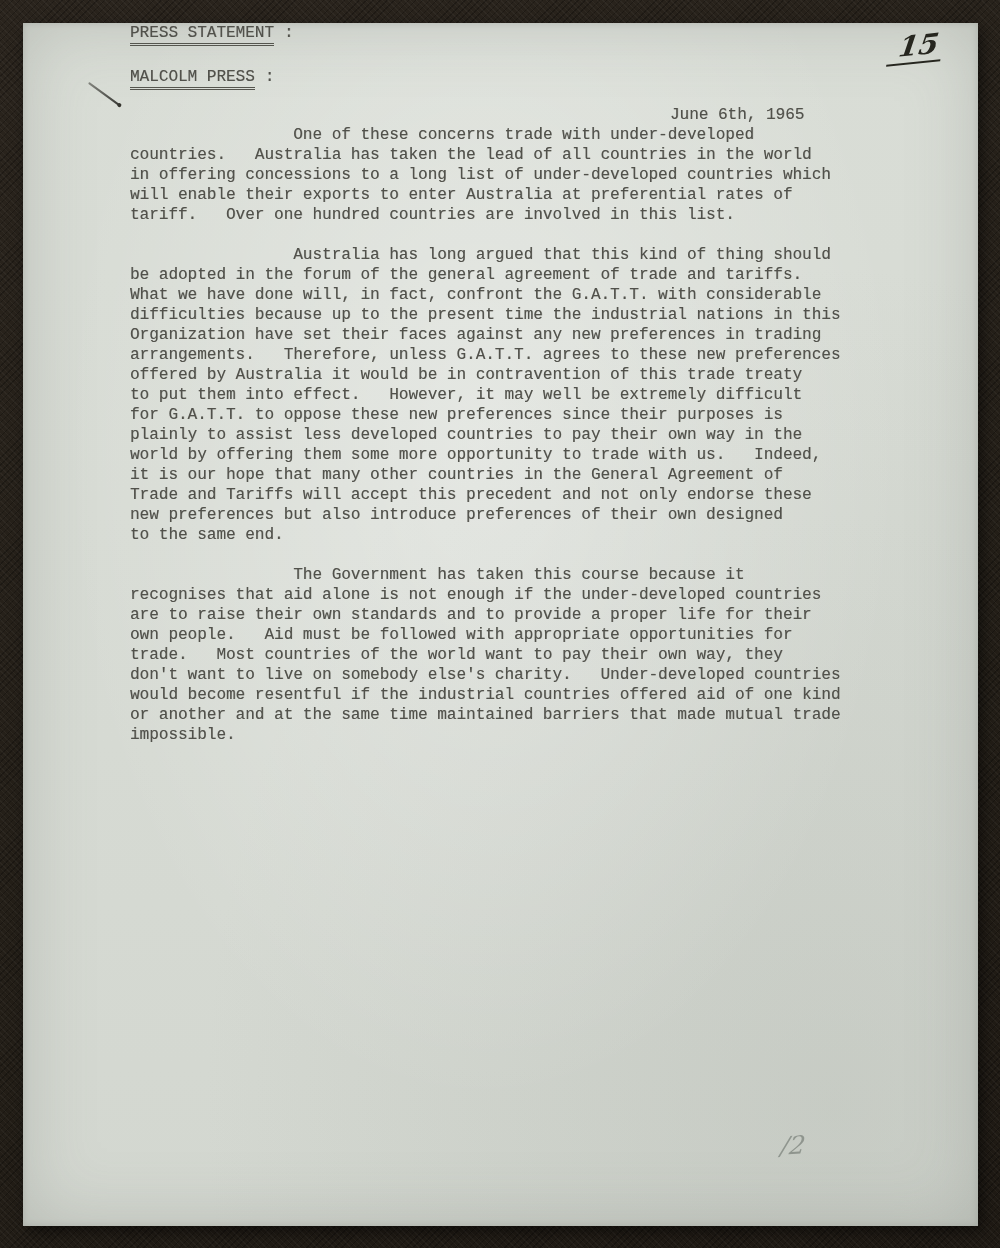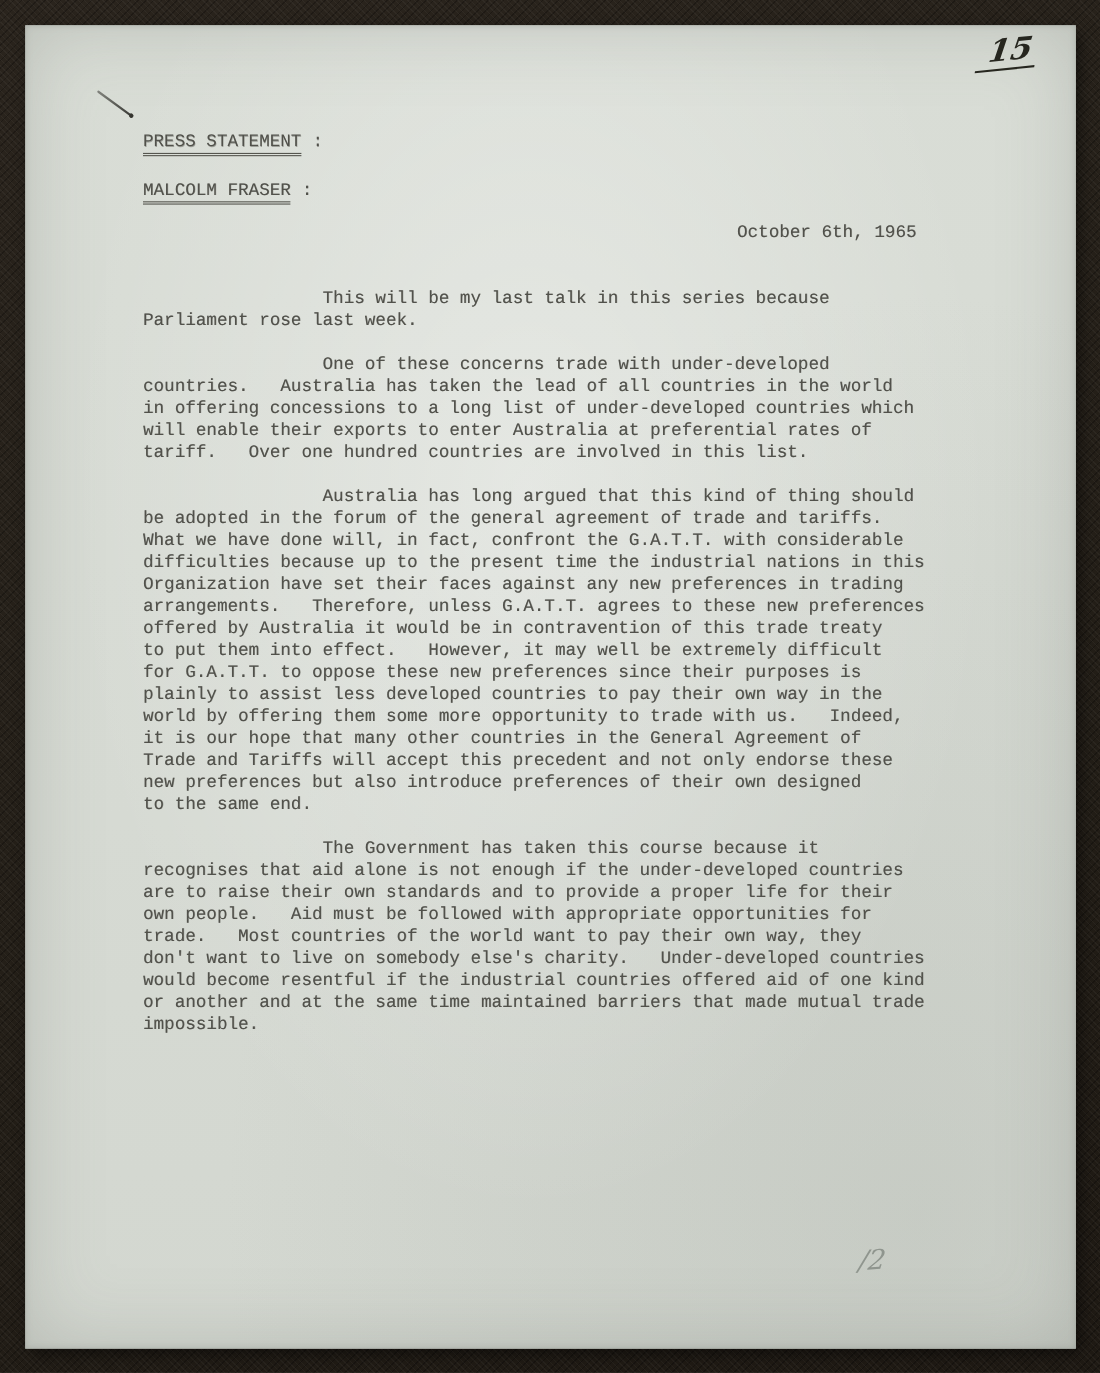--- a/index.html
+++ b/index.html
@@ -86,21 +86,20 @@
     font-size: 25px;
     color: #8f958e;
     transform: skewX(-10deg) rotate(-4deg);
   }
   
   .content {
     position: absolute;
     left: 107px;
     top: 0;
     width: 810px;
-    padding-top: 96px;
     font-size: 16px;
     line-height: 20px;
     color: #51514b;
     text-shadow: 0.4px 0.3px 0.5px rgba(81,81,75,0.45);
   }
   .head-line {
     white-space: pre-wrap;
   }
   .head-line .underlined {
     border-bottom: 3px double #55554e;
@@ -125,26 +124,24 @@
   <div class="paper">
 
     <div class="corner-number">15</div>
 
     <div class="scratch"></div>
 
     <div class="content">
 
       <div class="head-line"><span class="underlined">PRESS STATEMENT</span><span class="colon">:</span></div>
 
-      <div class="head-line author-line"><span class="underlined">MALCOLM FRASER</span><span class="colon">:</span></div>
+      <div class="head-line author-line"><span class="underlined">MALCOLM PRESS</span><span class="colon">:</span></div>
 
-      <div class="date-line">October 6th, 1965</div>
+      <div class="date-line">June 6th, 1965</div>
 
-      <p class="para first-para">                 This will be my last talk in this series because
-Parliament rose last week.</p>
 
 
 
       <p class="para">                 One of these concerns trade with under-developed
 countries.   Australia has taken the lead of all countries in the world
 in offering concessions to a long list of under-developed countries which
 will enable their exports to enter Australia at preferential rates of
 tariff.   Over one hundred countries are involved in this list.</p>
 
       <p class="para">                 Australia has long argued that this kind of thing should

